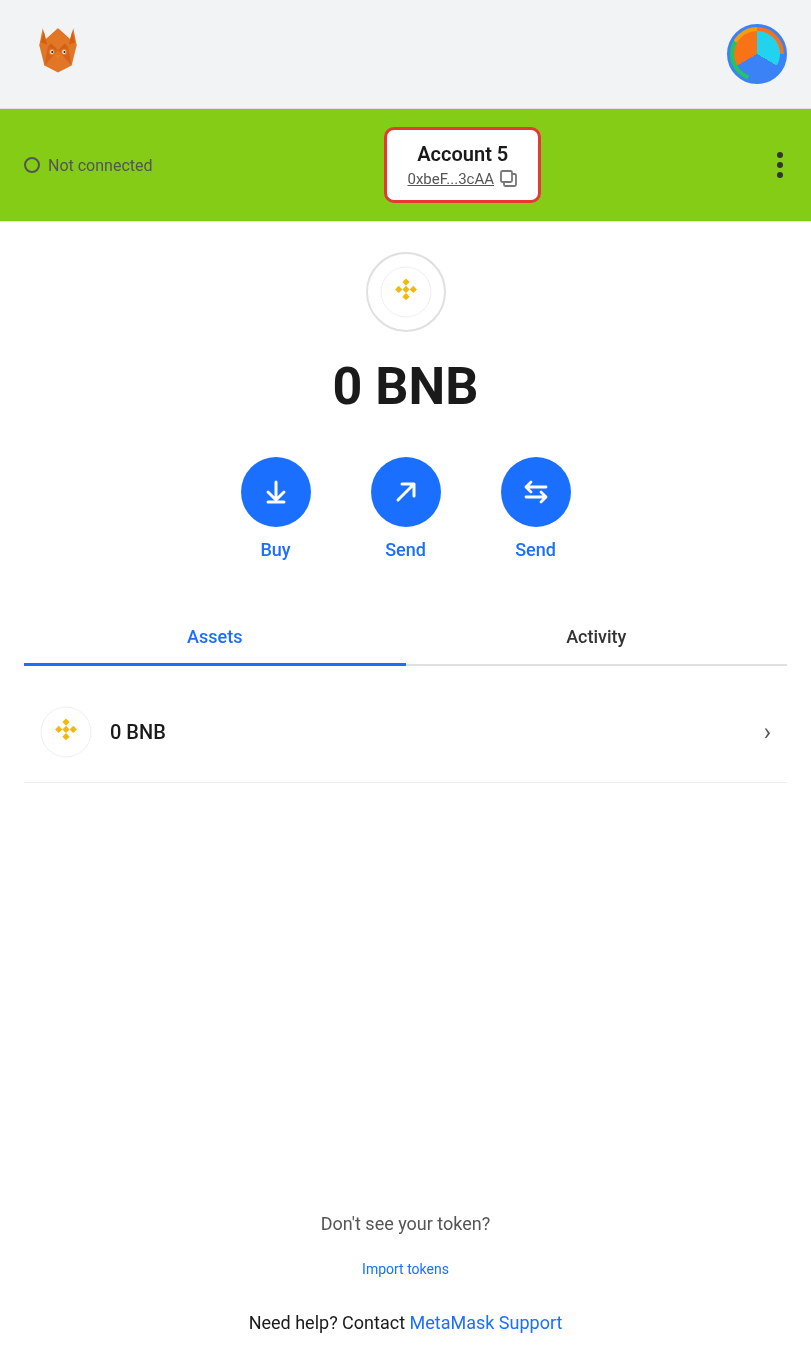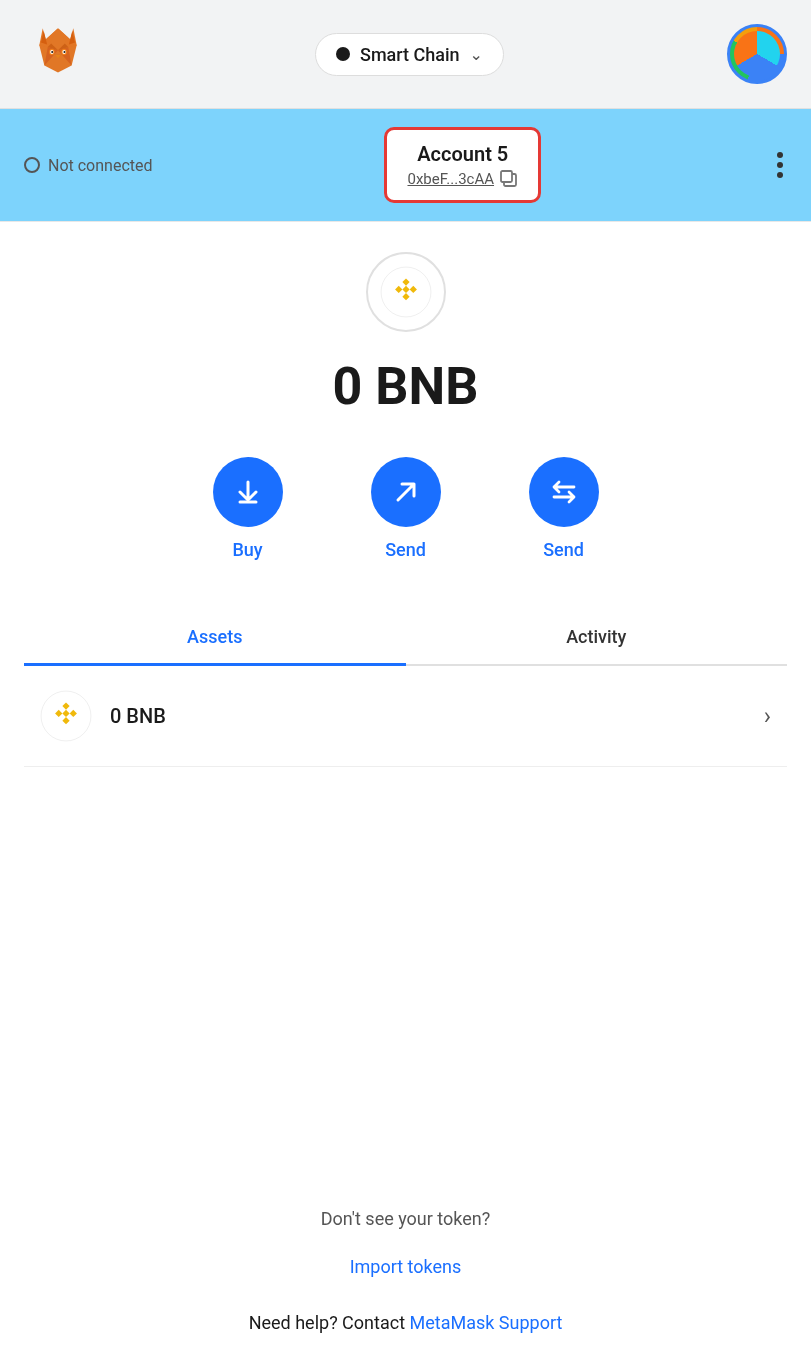--- a/index.html
+++ b/index.html
@@ -66,21 +66,21 @@
     .avatar-inner {
       width: 46px;
       height: 46px;
       border-radius: 50%;
       background: conic-gradient(#22d3ee 0deg 120deg, #3b82f6 120deg 240deg, #f97316 240deg 360deg);
     }
 
     
     .account-bar {
       width: 100%;
-      background: #7dd3fc;
+      background: #84cc16;
       display: flex;
       align-items: center;
       justify-content: space-between;
       padding: 18px 24px;
       border-bottom: 1px solid #e8e8e8;
     }
     .not-connected {
       display: flex;
       align-items: center;
       gap: 8px;
@@ -164,21 +164,21 @@
     .balance-display {
       font-size: 52px;
       font-weight: 700;
       color: #1a1a1a;
       margin-bottom: 40px;
     }
 
     
     .action-buttons {
       display: flex;
-      gap: 88px;
+      gap: 60px;
       margin-bottom: 50px;
     }
     .action-item {
       display: flex;
       flex-direction: column;
       align-items: center;
       gap: 12px;
       cursor: pointer;
     }
     .action-circle {
@@ -194,21 +194,21 @@
       font-size: 18px;
       color: #1a6fff;
       font-weight: 500;
     }
 
     
     .tabs {
       width: 100%;
       display: flex;
       border-bottom: 2px solid #e0e0e0;
-      margin-bottom: 0;
+      margin-bottom: 16px;
     }
     .tab {
       flex: 1;
       text-align: center;
       padding: 16px 0;
       font-size: 18px;
       cursor: pointer;
       color: #333;
       font-weight: 500;
     }
@@ -257,21 +257,21 @@
       flex-direction: column;
       align-items: center;
       padding: 40px 24px 30px;
       gap: 27px;
     }
     .footer-text {
       font-size: 18px;
       color: #555;
     }
     .import-link {
-      font-size: 18px;
+      font-size: 14px;
       color: #1a6fff;
       cursor: pointer;
     }
     .help-text {
       font-size: 18px;
       color: #1a1a1a;
       font-weight: 400;
       margin-top: 8px;
     }
     .help-link {
@@ -305,25 +305,20 @@
       <polygon points="100,115 90,108 110,108" fill="#c0692a"></polygon>
       <polygon points="90,108 110,108 100,118" fill="#e8821a"></polygon>
 
       <polygon points="55,30 70,85 45,80" fill="#e27625"></polygon>
       <polygon points="145,30 155,80 130,85" fill="#e27625"></polygon>
       <polygon points="58,38 68,78 50,72" fill="#d55f0f"></polygon>
       <polygon points="142,38 150,72 132,78" fill="#d55f0f"></polygon>
     </svg>
   </div>
 
-  <div class="network-selector">
-    <div class="network-dot"></div>
-    <span class="network-name">Smart Chain</span>
-    <span class="chevron-down">⌄</span>
-  </div>
 
   <div class="avatar-circle">
     <div class="avatar-inner"></div>
   </div>
 </div>
 
 <div class="account-bar">
   <div class="not-connected">
     <div class="not-connected-dot"></div>
     <span>Not connected</span>

